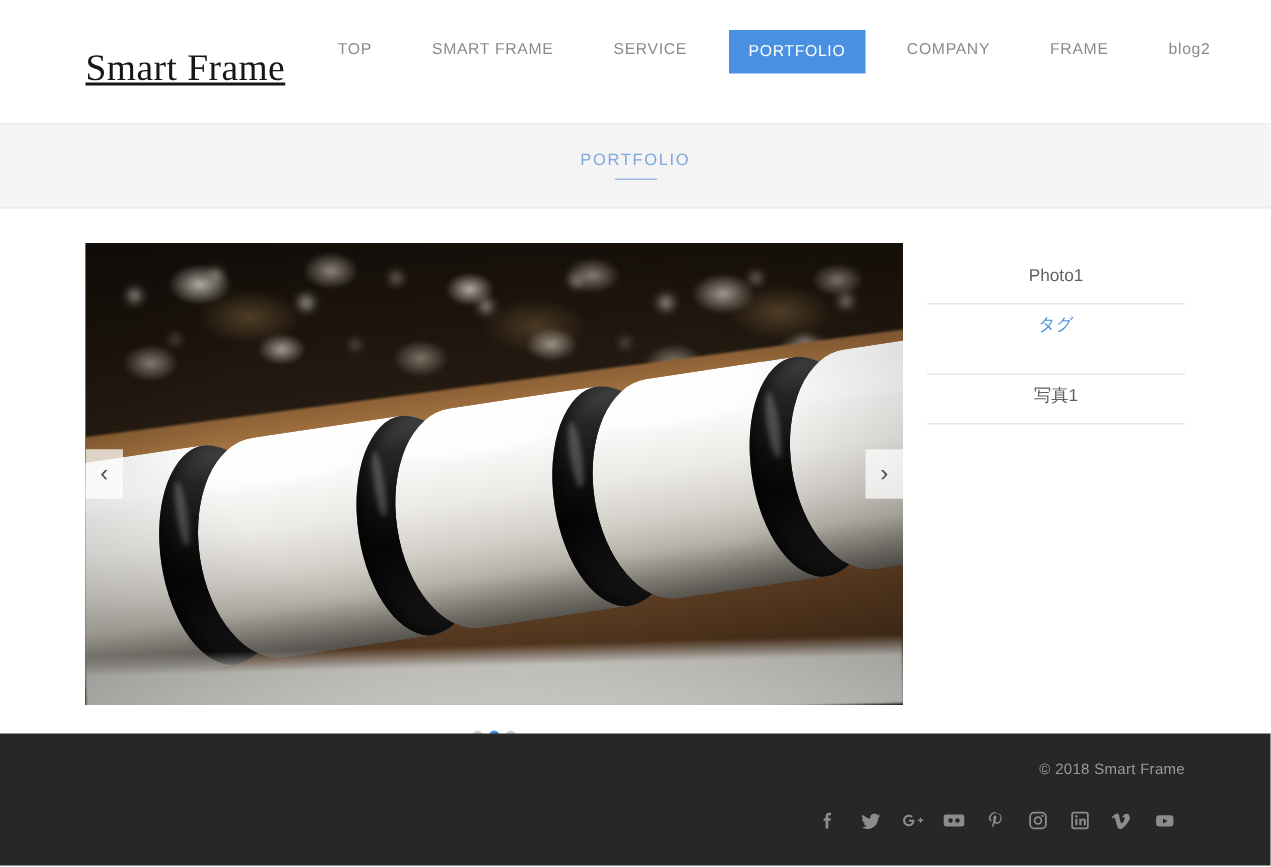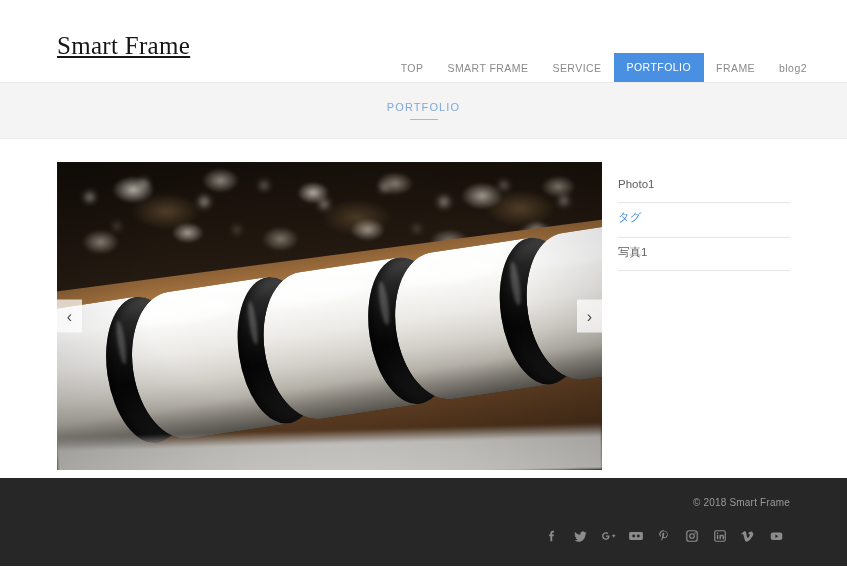--- a/index.html
+++ b/index.html
@@ -39,22 +39,22 @@
     line-height: 1;
     white-space: nowrap;
   }
 
   .main-nav {
     position: absolute;
     right: 28px;
     top: 0;
     height: 62px;
     display: flex;
-    align-items: flex-end;
-    gap: 0px;
+    align-items: flex-start;
+    gap: 16px;
   }
 
   .nav-item {
     font-size: 10.5px;
     color: #8a8a8a;
     letter-spacing: 0.45px;
     padding: 7px 12px;
     white-space: nowrap;
     text-decoration: none;
     line-height: 1.2;
@@ -321,49 +321,50 @@
   
   .meta {
     width: 172px;
     margin-left: 16px;
     padding-top: 10px;
   }
 
   .meta-row {
     padding: 6px 0 10px 0;
     border-bottom: 1px solid #e6e6e6;
+    text-align: center;
   }
 
   .meta-row:first-child { padding-top: 4px; }
 
   .meta-title {
     font-size: 11.5px;
     color: #5f5f5f;
     line-height: 1.4;
   }
 
   .meta-label {
     font-size: 11.5px;
     color: #4a8fdd;
     line-height: 1.5;
     display: block;
-    margin-bottom: 1px;
+    margin-bottom: 13px;
     text-decoration: none;
   }
 
   .meta-value {
     font-size: 11.5px;
     color: #5f5f5f;
     line-height: 1.4;
   }
 
   
   .site-footer {
     position: absolute;
-    left: 0; right: 0; bottom: 12px;
+    left: 0; right: 0; bottom: 1px;
     height: 88px;
     background: #272727;
     padding: 20px 57px 0 0;
   }
 
   .copyright {
     text-align: right;
     font-size: 10px;
     color: #9a9a9a;
     letter-spacing: 0.2px;
@@ -393,20 +394,21 @@
 </head>
 <body>
 
 <header class="site-header">
   <a class="logo" href="#">Smart Frame</a>
   <nav class="main-nav">
     <a class="nav-item" href="#">TOP</a>
     <a class="nav-item" href="#">SMART FRAME</a>
     <a class="nav-item" href="#">SERVICE</a>
     <a class="nav-item is-active" href="#">PORTFOLIO</a>
+    <a class="nav-item" href="#">COMPANY</a>
     <a class="nav-item" href="#">FRAME</a>
     <a class="nav-item" href="#">blog2</a>
   </nav>
 </header>
 
 <section class="page-title-bar">
   <div class="page-title">PORTFOLIO</div>
   <div class="page-title-underline"></div>
 </section>
 

